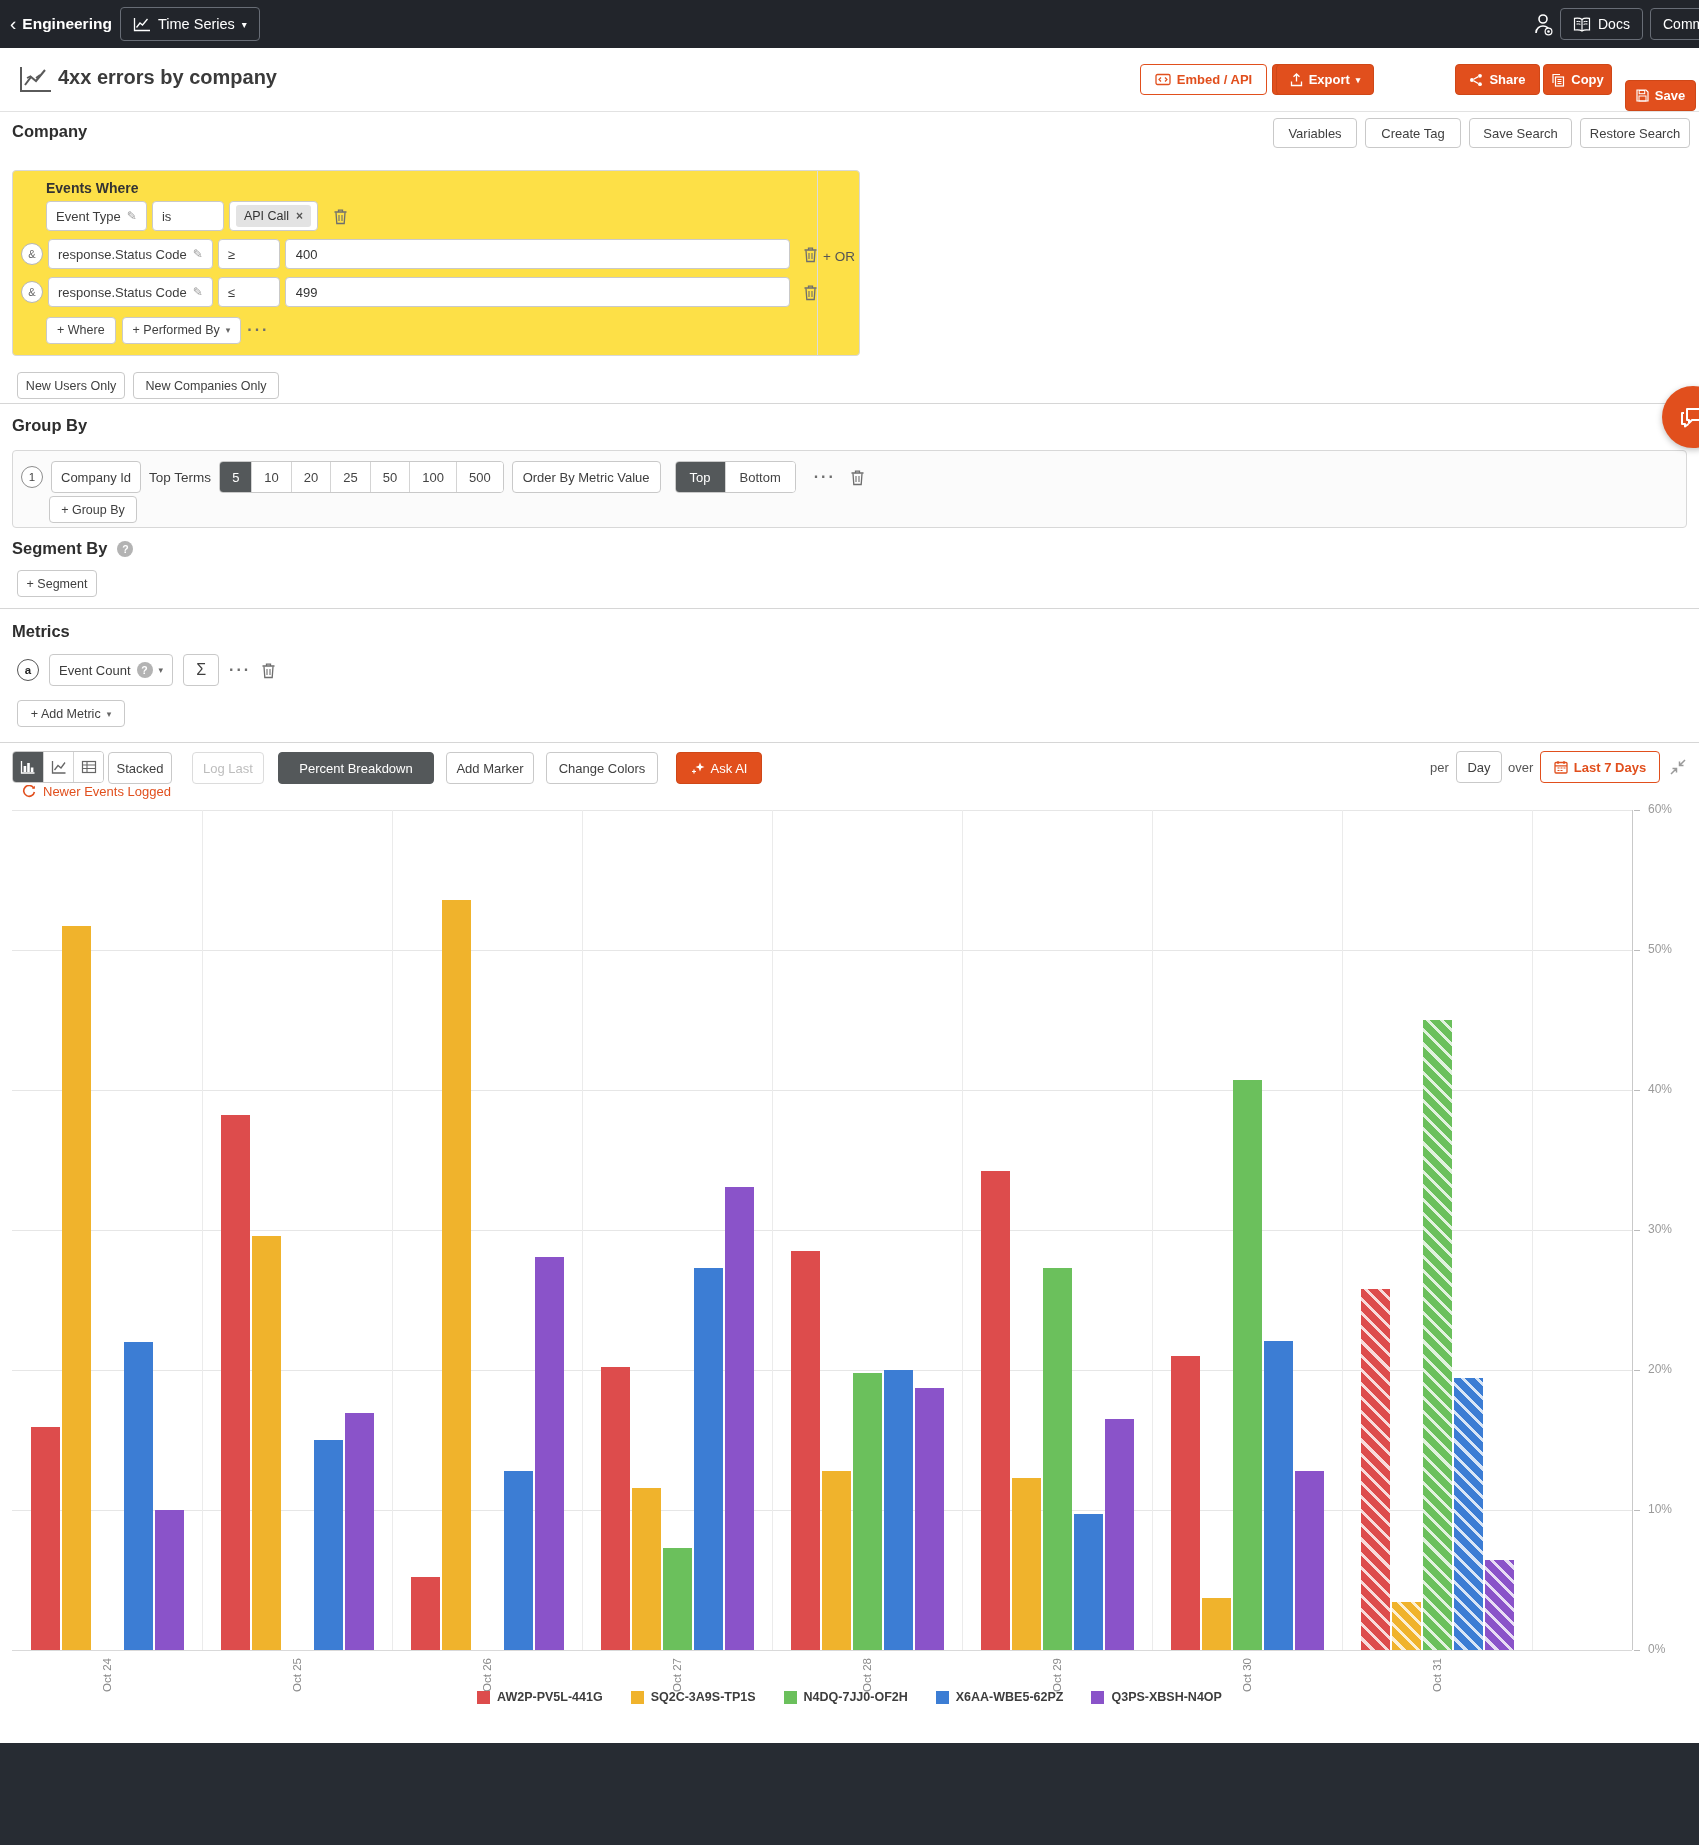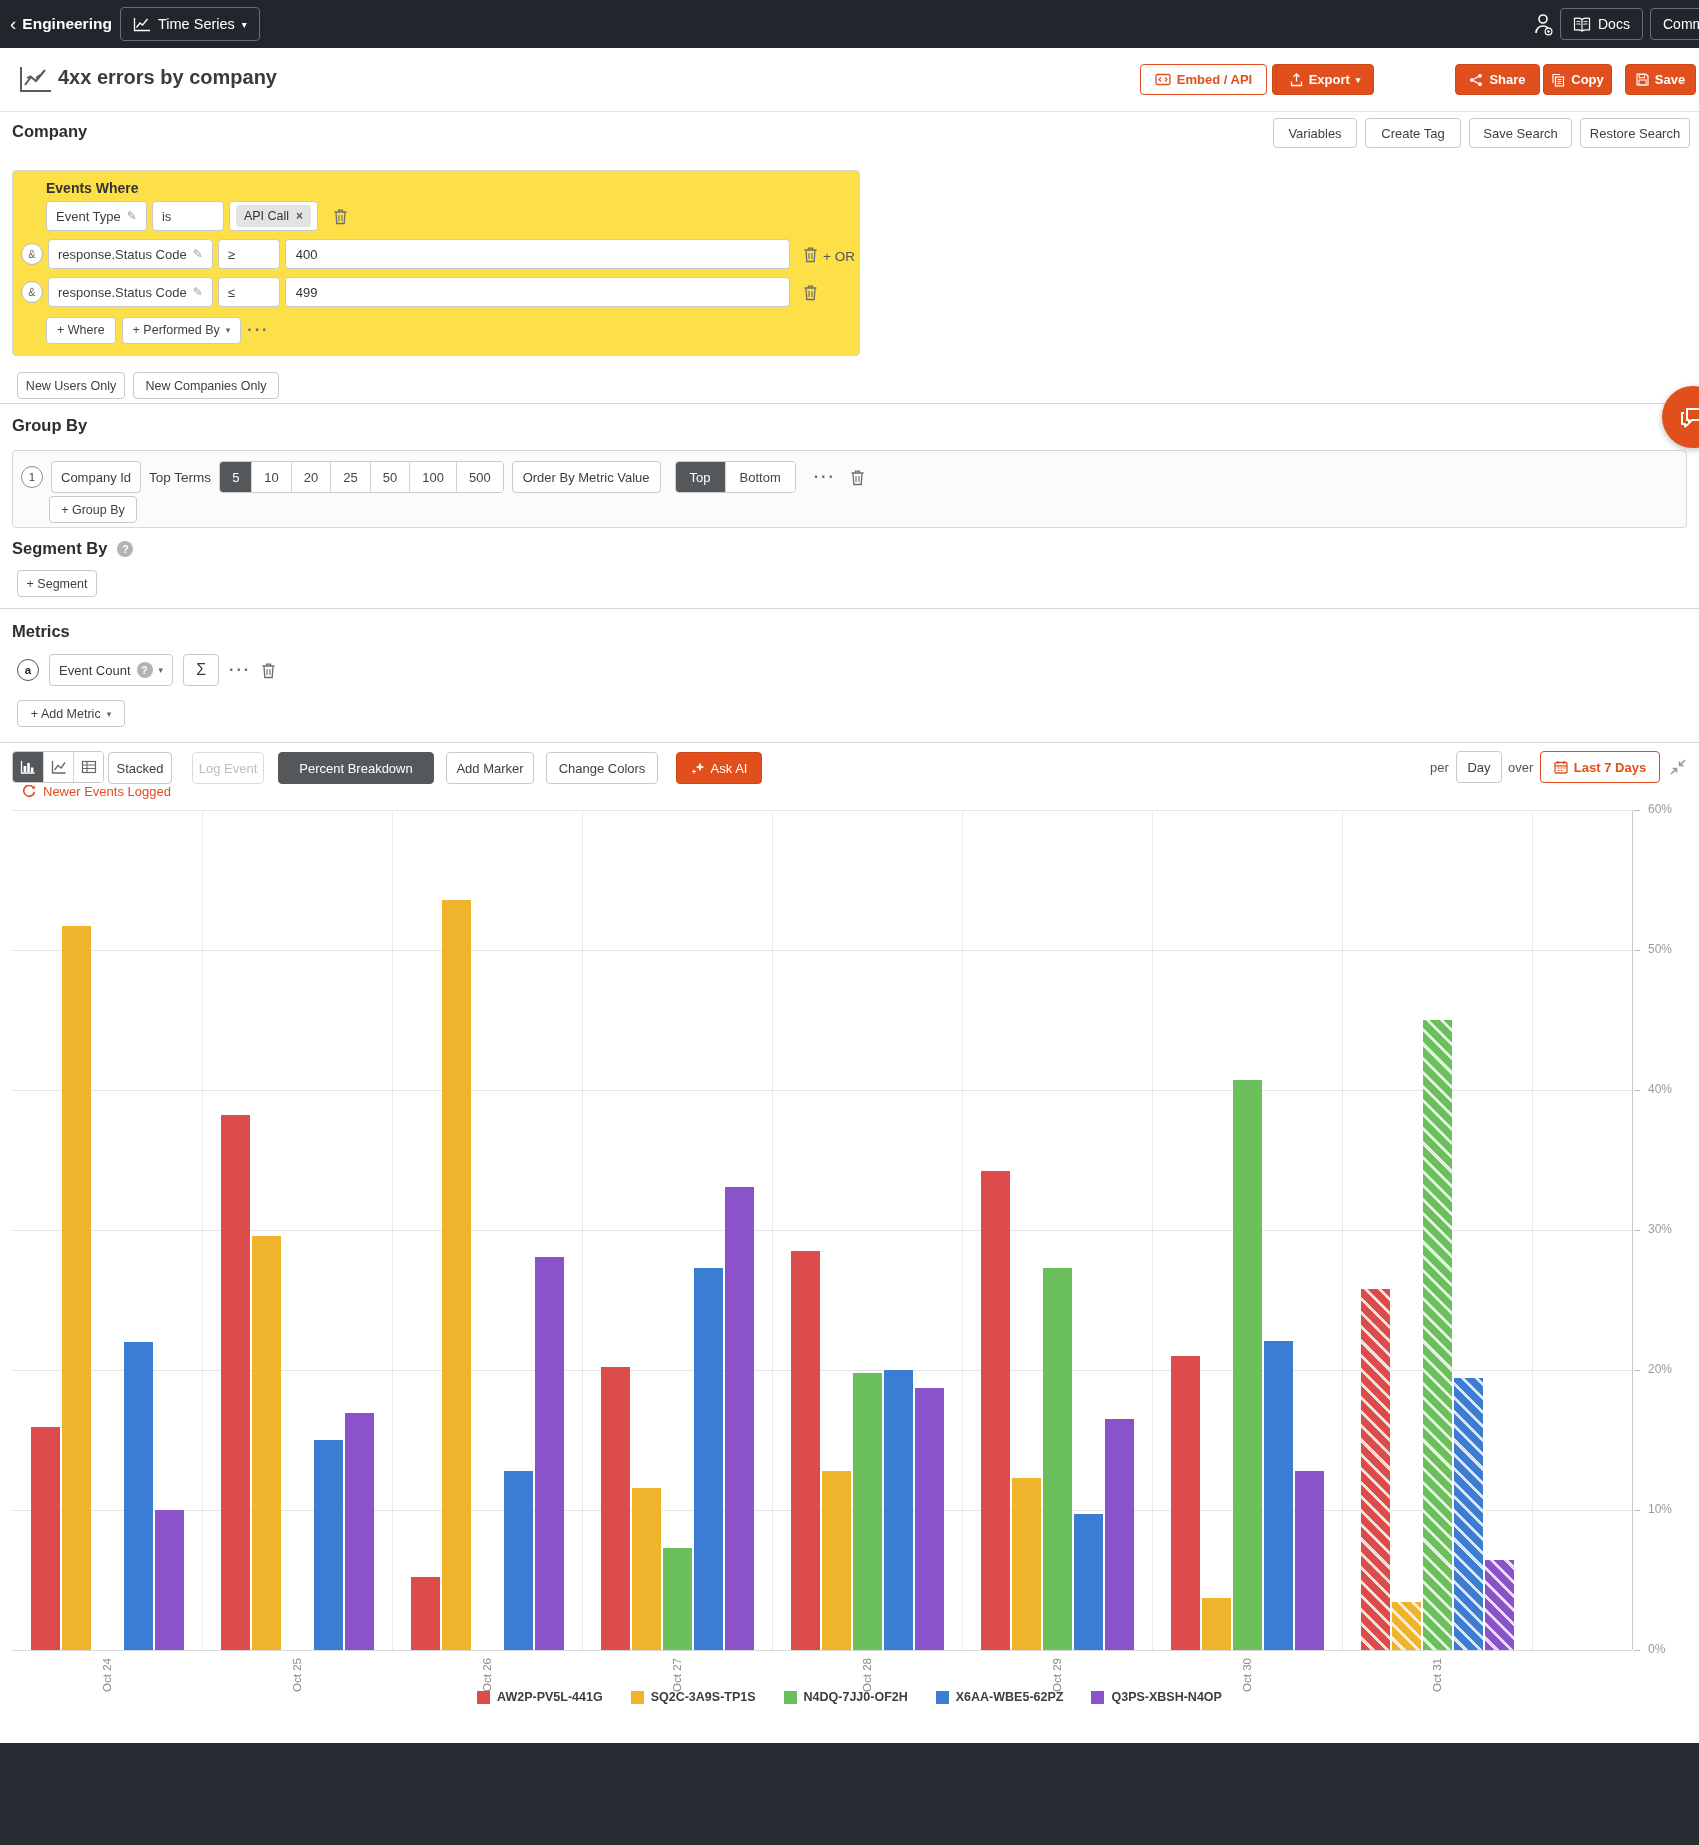--- a/index.html
+++ b/index.html
@@ -197,21 +197,21 @@
     <div class="btn accent action" style="left:1543px;width:69px;">
       <span>
         <svg width="14" height="14" viewBox="0 0 14 14">
             <rect x="4.5" y="4" width="8" height="9" stroke="#fff" stroke-width="1.2" fill="none"></rect>
             <path d="M2 10V1.5h7" stroke="#fff" stroke-width="1.2" fill="none"></path>
             <path d="M6.5 6.5h4M6.5 8.5h4M6.5 10.5h4" stroke="#fff" stroke-width="1"></path>
           </svg>
       </span>
       <span>Copy</span>
     </div>
-    <div class="btn accent action" style="left:1625px;width:71px;">
+    <div class="btn accent action" style="left:1625px;width:71px;margin-top:16px;">
       <span>
         <svg width="13" height="13" viewBox="0 0 13 13">
             <path d="M1 1h9l2 2v9H1z" stroke="#fff" stroke-width="1.2" fill="none"></path>
             <rect x="3.2" y="1.5" width="5.5" height="3.2" stroke="#fff" stroke-width="1" fill="none"></rect>
             <rect x="3" y="7" width="7" height="5" stroke="#fff" stroke-width="1" fill="none"></rect>
           </svg>
       </span>
       <span>Save</span>
     </div>
   </div>
@@ -389,21 +389,21 @@
         </svg>
     </div>
     <div style="width:30px;">
       <svg width="16" height="14" viewBox="0 0 16 14">
           <rect x="1.5" y="1.5" width="13" height="11" stroke="#666" stroke-width="1.2" fill="none"></rect>
           <path d="M1.5 5h13M1.5 8.5h13M6 1.5v11" stroke="#666" stroke-width="1.1"></path>
         </svg>
     </div>
   </div>
   <div class="btn abs" style="left:108px;top:752px;width:64px;height:32px;">Stacked</div>
-  <div class="btn abs disabled" style="left:192px;top:752px;width:72px;height:32px;">Log Event</div>
+  <div class="btn abs disabled" style="left:192px;top:752px;width:72px;height:32px;">Log Last</div>
   <div class="btn abs dark" style="left:278px;top:752px;width:156px;height:32px;">Percent Breakdown</div>
   <div class="btn abs" style="left:446px;top:752px;width:88px;height:32px;">Add Marker</div>
   <div class="btn abs" style="left:546px;top:752px;width:112px;height:32px;">Change Colors</div>
   <div class="btn abs accent" style="left:676px;top:752px;width:86px;height:32px;">
     <span>
       <svg width="14" height="14" viewBox="0 0 14 14">
           <path d="M9 1.5L10.2 4.8 13.5 6 10.2 7.2 9 10.5 7.8 7.2 4.5 6 7.8 4.8z" fill="#fff"></path>
           <path d="M3 8.5v4M1 10.5h4" stroke="#fff" stroke-width="1.2"></path>
         </svg>
     </span>

